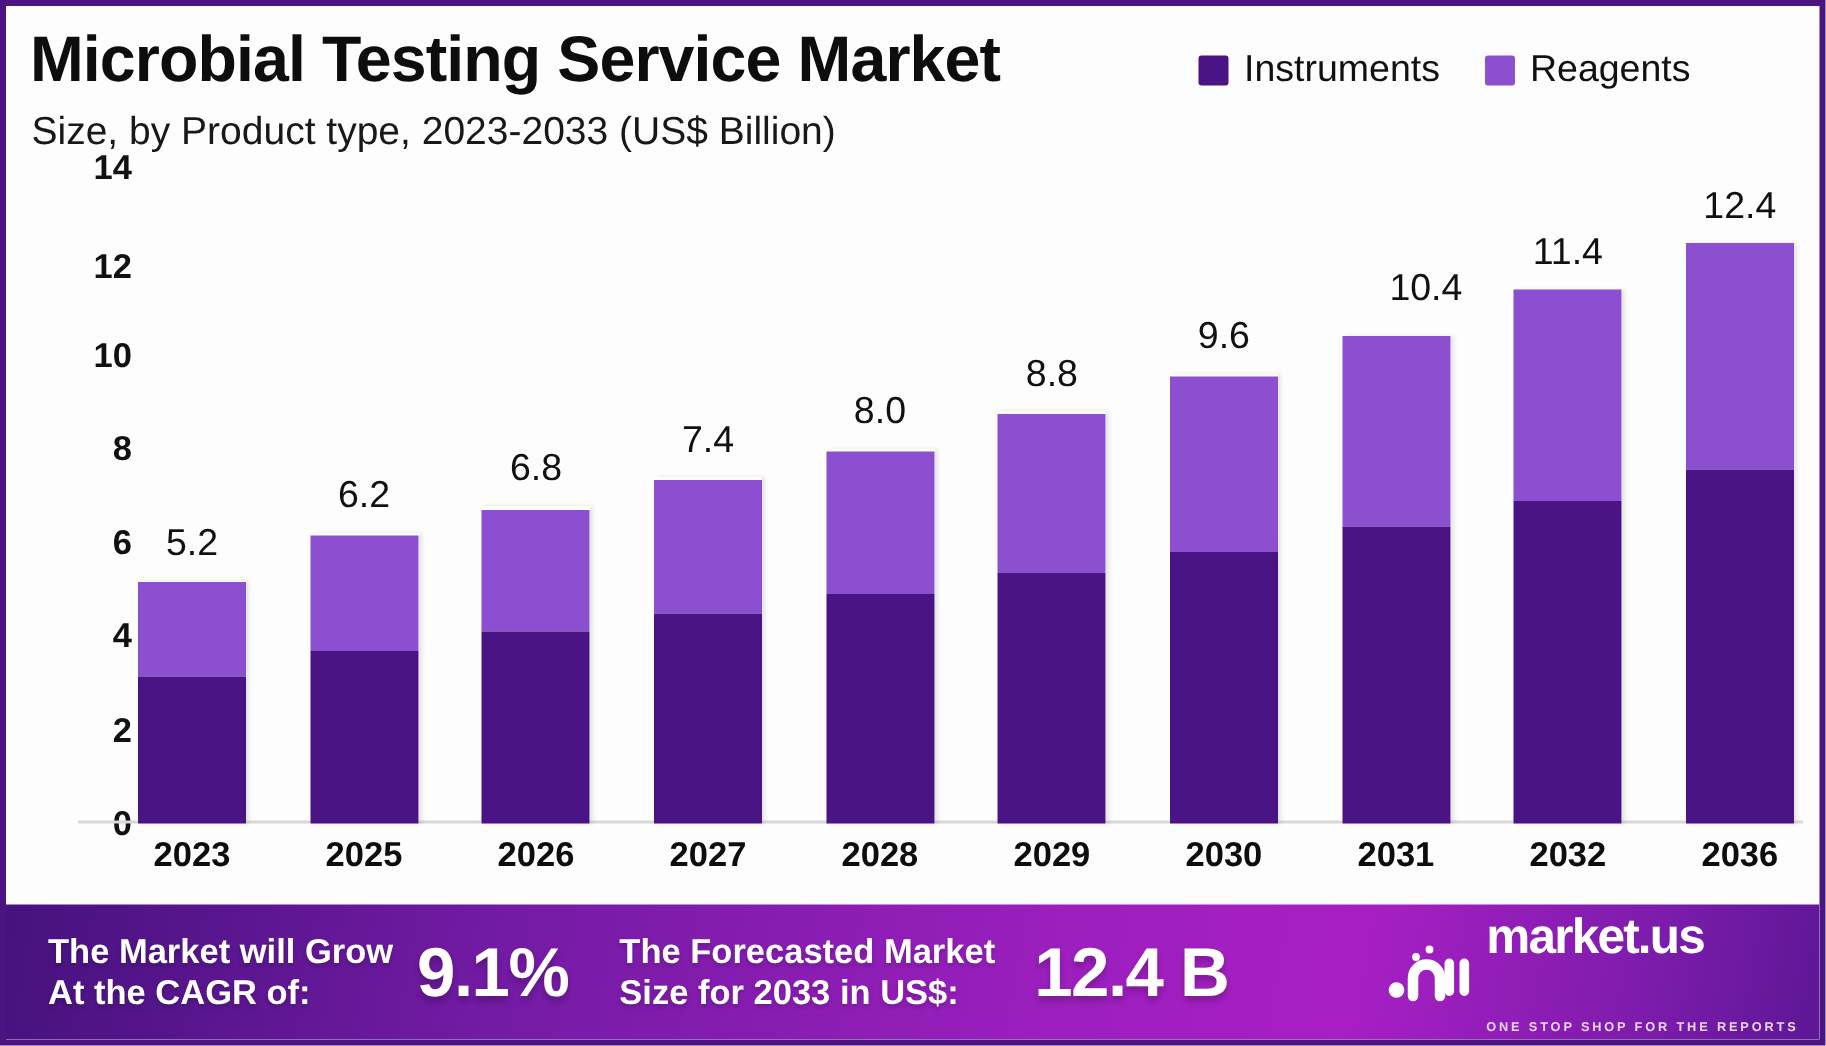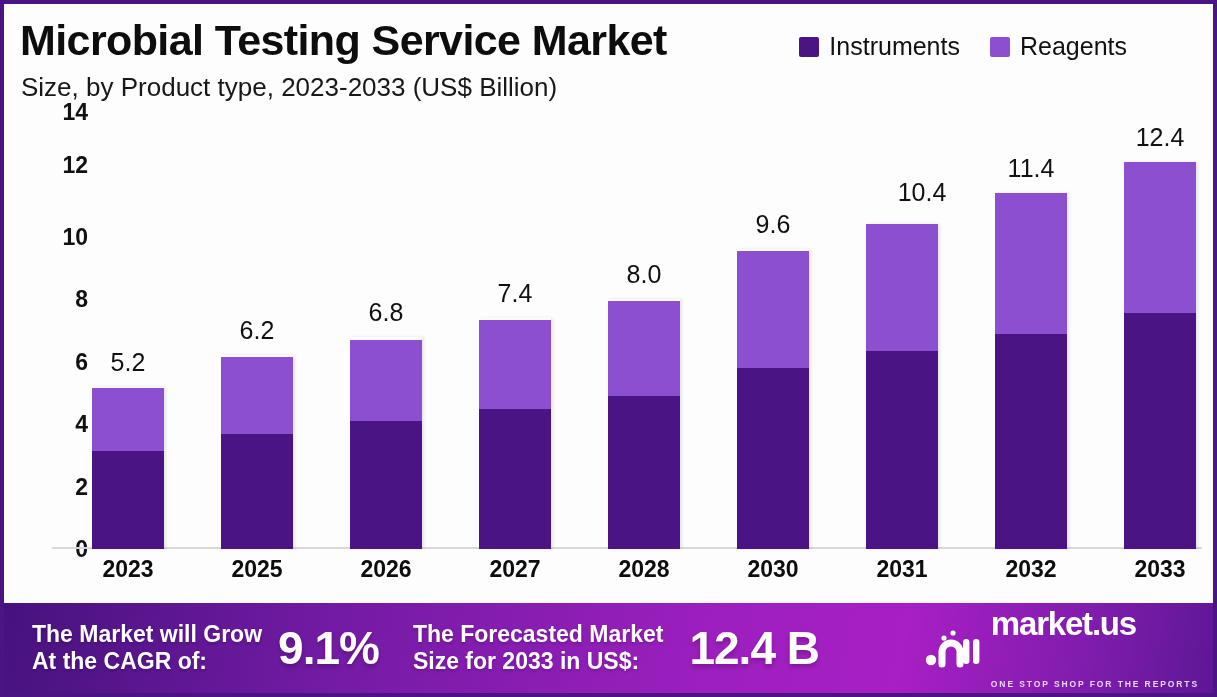--- a/index.html
+++ b/index.html
@@ -147,21 +147,21 @@
   </div>
 
   <div class="plot">
     <div class="y-axis" id="yaxis-host">
         <div class="y-tick" style="top: 437px;">0</div>
         <div class="y-tick" style="top: 374.571px;">2</div>
         <div class="y-tick" style="top: 312.143px;">4</div>
         <div class="y-tick" style="top: 249.714px;">6</div>
         <div class="y-tick" style="top: 187.286px;">8</div>
         <div class="y-tick" style="top: 124.857px;">10</div>
-        <div class="y-tick" style="top: 53px;">12</div>
+        <div class="y-tick" style="top: 66px;">12</div>
         <div class="y-tick" style="top: 0px;">14</div>
       </div>
     <div class="baseline"></div>
     <div class="bars" id="bars-host">
         <div class="bar-group">
           <div class="bar-value" style="bottom: 172.314px;">5.2</div>
           <div class="bar-stack" style="height: 162.314px;">
             <div class="seg-reagents" style="height: 62.4286px; background: rgb(139, 79, 208);"></div>
             <div class="seg-instruments" style="height: 98.325px; background: rgb(74, 20, 133);"></div>
           </div>
@@ -193,20 +193,28 @@
         </div>
         <div class="bar-group">
           <div class="bar-value" style="bottom: 259.714px;">8.0</div>
           <div class="bar-stack" style="height: 249.714px;">
             <div class="seg-reagents" style="height: 95.2036px; background: rgb(139, 79, 208);"></div>
             <div class="seg-instruments" style="height: 152.95px; background: rgb(74, 20, 133);"></div>
           </div>
           <div class="x-label">2028</div>
         </div>
         <div class="bar-group">
+          <div class="bar-value" style="bottom: 284.686px;">8.8</div>
+          <div class="bar-stack" style="height: 274.686px;">
+            <div class="seg-reagents" style="height: 106.129px; background: rgb(139, 79, 208);"></div>
+            <div class="seg-instruments" style="height: 166.996px; background: rgb(74, 20, 133);"></div>
+          </div>
+          <div class="x-label">2029</div>
+        </div>
+        <div class="bar-group">
           <div class="bar-value" style="bottom: 309.657px;">9.6</div>
           <div class="bar-stack" style="height: 299.657px;">
             <div class="seg-reagents" style="height: 117.054px; background: rgb(139, 79, 208);"></div>
             <div class="seg-instruments" style="height: 181.043px; background: rgb(74, 20, 133);"></div>
           </div>
           <div class="x-label">2030</div>
         </div>
         <div class="bar-group">
           <div class="bar-value" style="bottom: 342px; margin-left: 20px;">10.4</div>
           <div class="bar-stack" style="height: 324.629px;">
@@ -222,21 +230,21 @@
             <div class="seg-instruments" style="height: 215.379px; background: rgb(74, 20, 133);"></div>
           </div>
           <div class="x-label">2032</div>
         </div>
         <div class="bar-group">
           <div class="bar-value" style="bottom: 397.057px;">12.4</div>
           <div class="bar-stack" style="height: 387.057px;">
             <div class="seg-reagents" style="height: 151.389px; background: rgb(139, 79, 208);"></div>
             <div class="seg-instruments" style="height: 235.668px; background: rgb(74, 20, 133);"></div>
           </div>
-          <div class="x-label">2033</div>
+          <div class="x-label">2036</div>
         </div>
       </div>
   </div>
 
   <div class="banner">
 
     <div class="banner-block b1">
       <div class="banner-text">
         <div>The Market will Grow</div>
         <div>At the CAGR of:</div>

